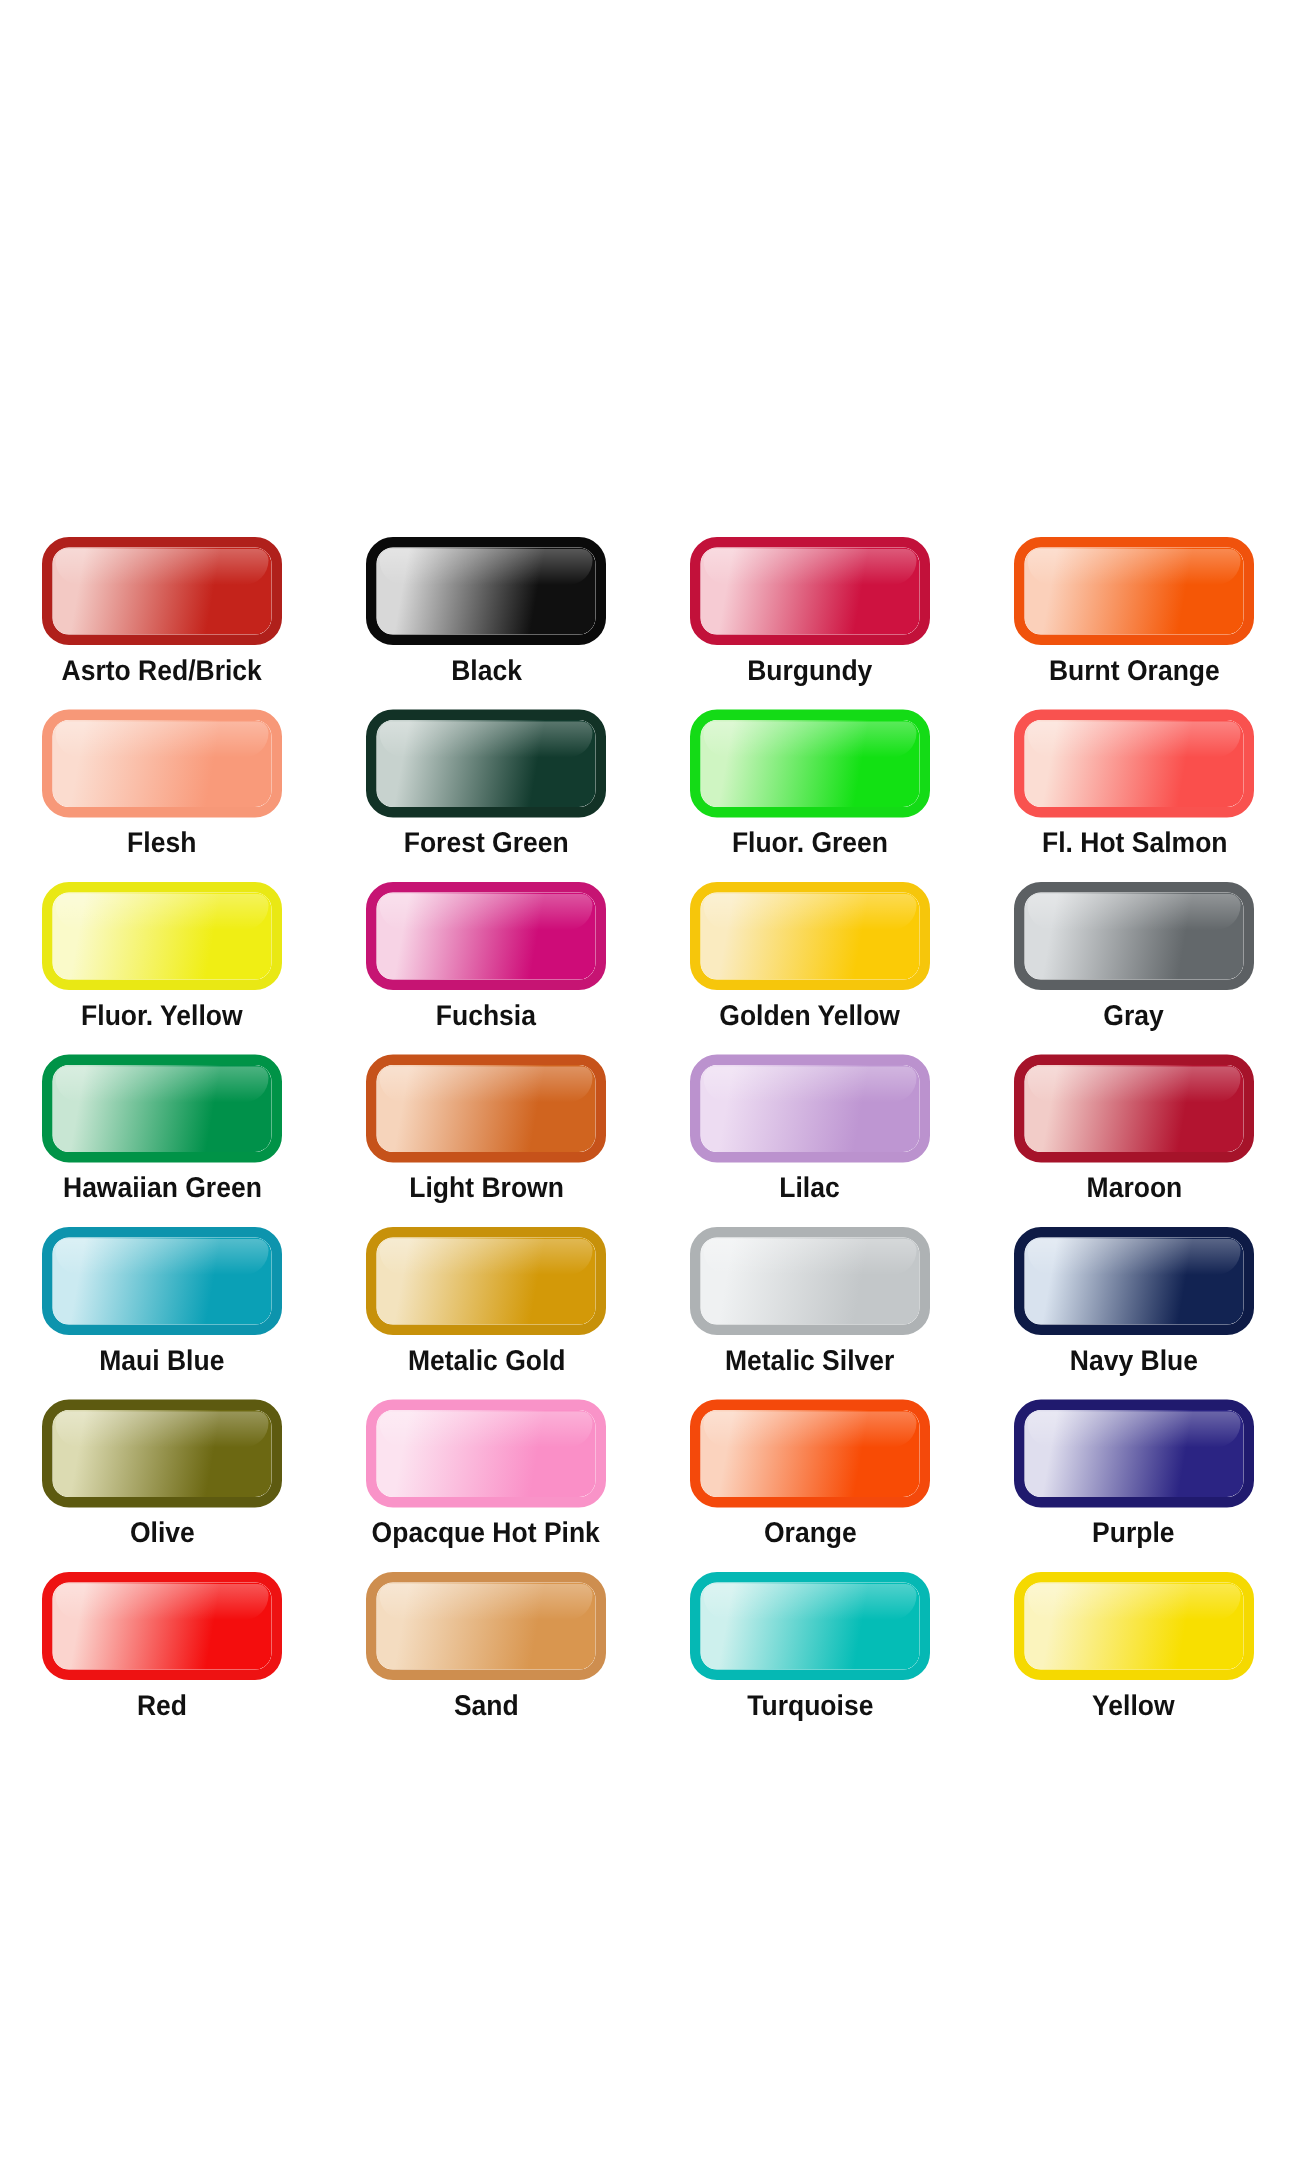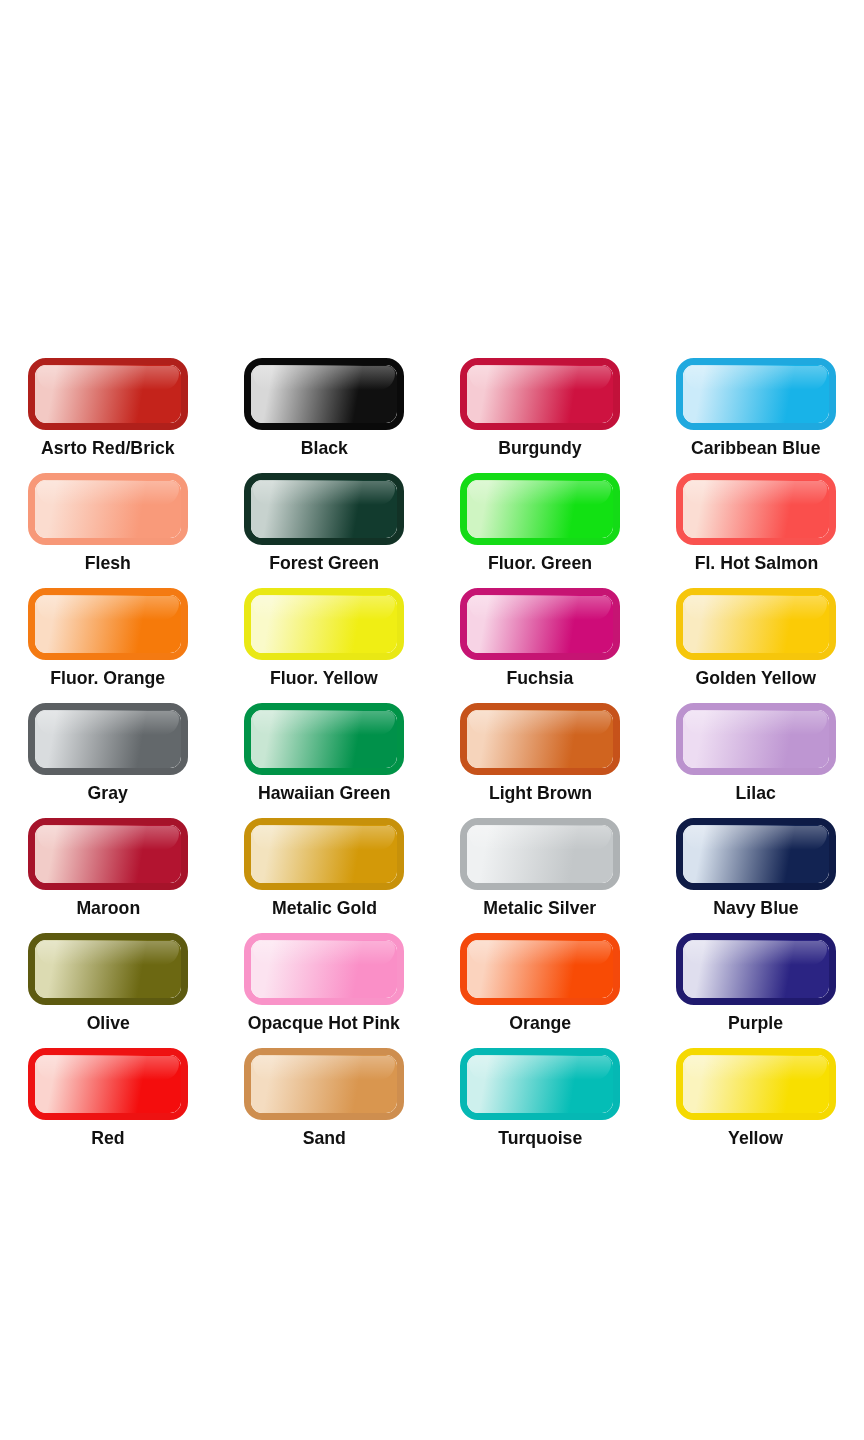--- a/index.html
+++ b/index.html
@@ -136,25 +136,25 @@
         <div class="chip-label">Black</div>
       </div>
       <div class="swatch-cell">
         <div class="chip" style="border-color: rgb(194, 17, 58);">
           <div class="chip-fill" style="background: linear-gradient(100deg, rgb(246, 203, 211) 0%, rgb(246, 203, 211) 14%, rgb(206, 18, 64) 72%, rgb(206, 18, 64) 100%);"></div>
           <div class="chip-gloss"></div>
         </div>
         <div class="chip-label">Burgundy</div>
       </div>
       <div class="swatch-cell">
-        <div class="chip" style="border-color: rgb(31, 169, 223);">
-          <div class="chip-fill" style="background: linear-gradient(100deg, rgb(203, 235, 250) 0%, rgb(203, 235, 250) 14%, rgb(24, 179, 232) 72%, rgb(24, 179, 232) 100%);"></div>
-          <div class="chip-gloss"></div>
-        </div>
-        <div class="chip-label">Caribbean Blue</div>
+        <div class="chip" style="border-color: rgb(240, 82, 12);">
+          <div class="chip-fill" style="background: linear-gradient(100deg, rgb(251, 208, 186) 0%, rgb(251, 208, 186) 14%, rgb(245, 87, 6) 72%, rgb(245, 87, 6) 100%);"></div>
+          <div class="chip-gloss"></div>
+        </div>
+        <div class="chip-label">Burnt Orange</div>
       </div>
       <div class="swatch-cell">
         <div class="chip" style="border-color: rgb(247, 152, 120);">
           <div class="chip-fill" style="background: linear-gradient(100deg, rgb(251, 220, 207) 0%, rgb(251, 220, 207) 14%, rgb(249, 154, 122) 72%, rgb(249, 154, 122) 100%);"></div>
           <div class="chip-gloss"></div>
         </div>
         <div class="chip-label">Flesh</div>
       </div>
       <div class="swatch-cell">
         <div class="chip" style="border-color: rgb(18, 50, 38);">
@@ -171,27 +171,20 @@
         <div class="chip-label">Fluor. Green</div>
       </div>
       <div class="swatch-cell">
         <div class="chip" style="border-color: rgb(249, 82, 79);">
           <div class="chip-fill" style="background: linear-gradient(100deg, rgb(251, 221, 211) 0%, rgb(251, 221, 211) 14%, rgb(250, 79, 76) 72%, rgb(250, 79, 76) 100%);"></div>
           <div class="chip-gloss"></div>
         </div>
         <div class="chip-label">Fl. Hot Salmon</div>
       </div>
       <div class="swatch-cell">
-        <div class="chip" style="border-color: rgb(244, 122, 18);">
-          <div class="chip-fill" style="background: linear-gradient(100deg, rgb(251, 220, 195) 0%, rgb(251, 220, 195) 14%, rgb(246, 122, 10) 72%, rgb(246, 122, 10) 100%);"></div>
-          <div class="chip-gloss"></div>
-        </div>
-        <div class="chip-label">Fluor. Orange</div>
-      </div>
-      <div class="swatch-cell">
         <div class="chip" style="border-color: rgb(233, 232, 20);">
           <div class="chip-fill" style="background: linear-gradient(100deg, rgb(250, 250, 201) 0%, rgb(250, 250, 201) 14%, rgb(240, 238, 20) 72%, rgb(240, 238, 20) 100%);"></div>
           <div class="chip-gloss"></div>
         </div>
         <div class="chip-label">Fluor. Yellow</div>
       </div>
       <div class="swatch-cell">
         <div class="chip" style="border-color: rgb(198, 20, 115);">
           <div class="chip-fill" style="background: linear-gradient(100deg, rgb(247, 211, 229) 0%, rgb(247, 211, 229) 14%, rgb(206, 12, 120) 72%, rgb(206, 12, 120) 100%);"></div>
           <div class="chip-gloss"></div>
@@ -234,20 +227,27 @@
         <div class="chip-label">Lilac</div>
       </div>
       <div class="swatch-cell">
         <div class="chip" style="border-color: rgb(166, 19, 42);">
           <div class="chip-fill" style="background: linear-gradient(100deg, rgb(242, 204, 200) 0%, rgb(242, 204, 200) 14%, rgb(179, 20, 48) 72%, rgb(179, 20, 48) 100%);"></div>
           <div class="chip-gloss"></div>
         </div>
         <div class="chip-label">Maroon</div>
       </div>
       <div class="swatch-cell">
+        <div class="chip" style="border-color: rgb(13, 148, 173);">
+          <div class="chip-fill" style="background: linear-gradient(100deg, rgb(203, 234, 241) 0%, rgb(203, 234, 241) 14%, rgb(10, 160, 182) 72%, rgb(10, 160, 182) 100%);"></div>
+          <div class="chip-gloss"></div>
+        </div>
+        <div class="chip-label">Maui Blue</div>
+      </div>
+      <div class="swatch-cell">
         <div class="chip" style="border-color: rgb(199, 145, 10);">
           <div class="chip-fill" style="background: linear-gradient(100deg, rgb(243, 227, 190) 0%, rgb(243, 227, 190) 14%, rgb(211, 153, 8) 72%, rgb(211, 153, 8) 100%);"></div>
           <div class="chip-gloss"></div>
         </div>
         <div class="chip-label">Metalic Gold</div>
       </div>
       <div class="swatch-cell">
         <div class="chip" style="border-color: rgb(174, 178, 180);">
           <div class="chip-fill" style="background: linear-gradient(100deg, rgb(239, 241, 242) 0%, rgb(239, 241, 242) 14%, rgb(195, 199, 201) 72%, rgb(195, 199, 201) 100%);"></div>
           <div class="chip-gloss"></div>

